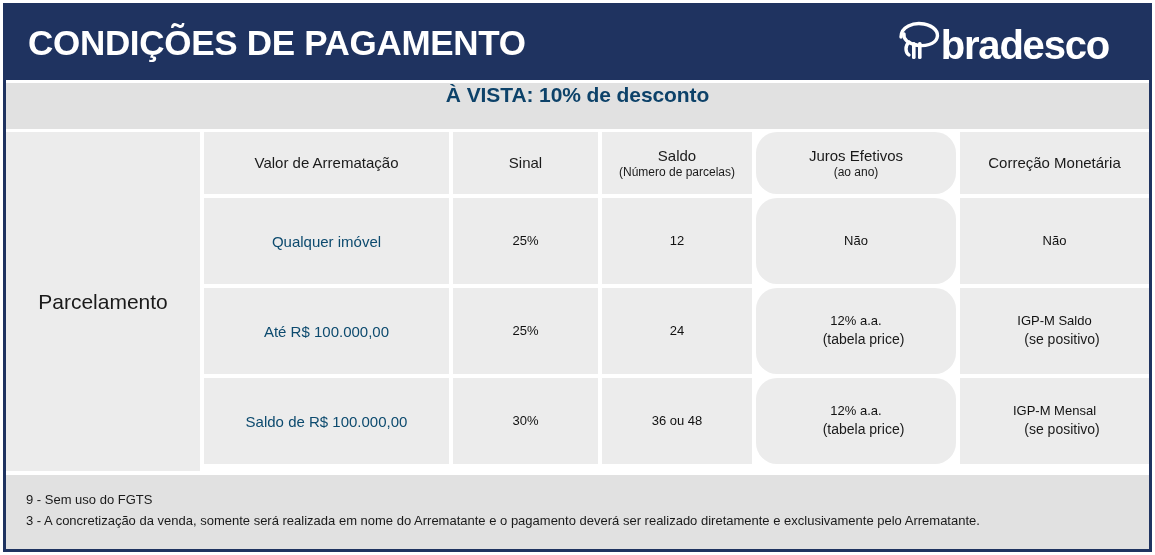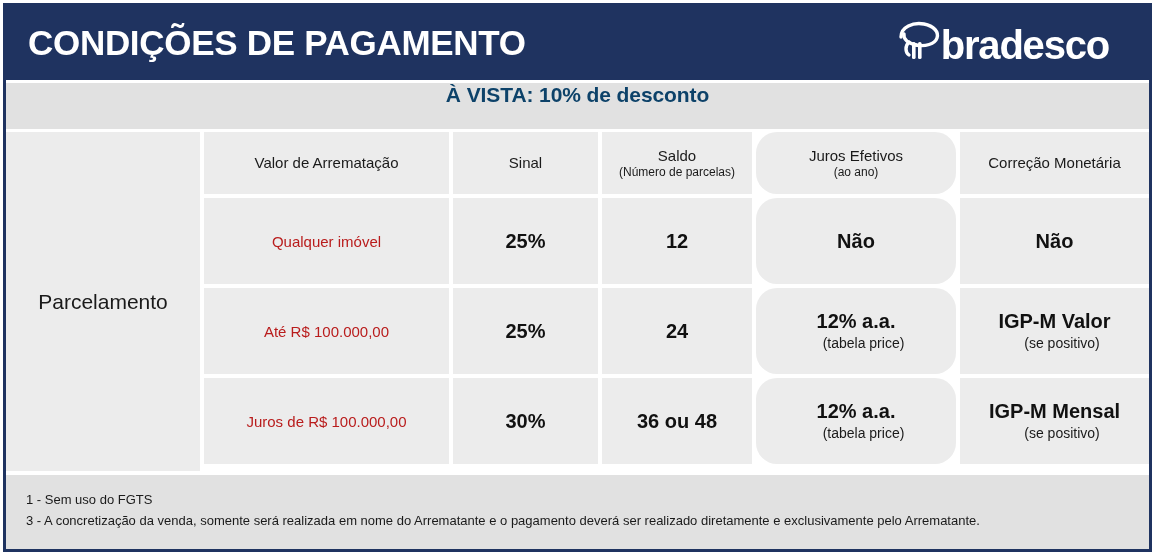--- a/index.html
+++ b/index.html
@@ -148,25 +148,25 @@
     line-height: 1.15;
   }
   .hd-sub {
     font-size: 12px;
     color: #1a1a1a;
     line-height: 1.2;
     margin-top: 1px;
   }
   .dt-plain {
     font-size: 15px;
-    color: #b91c1c;
+    color: #0c4a6e;
   }
   .dt-bold {
-    font-size: 20px;
-    font-weight: bold;
+    font-size: 13px;
+    font-weight: normal;
     color: #111111;
     line-height: 1.15;
   }
   .dt-sub {
     font-size: 14px;
     color: #1a1a1a;
     line-height: 1.2;
     margin-top: 2px;
     margin-left: 15px;
   }
@@ -268,28 +268,28 @@
             <span class="dt-bold">25%</span>
           </div>
           <div class="cell c3">
             <span class="dt-bold">24</span>
           </div>
           <div class="cell c4">
             <span class="dt-bold">12% a.a.</span>
             <span class="dt-sub">(tabela price)</span>
           </div>
           <div class="cell c5">
-            <span class="dt-bold">IGP-M Valor</span>
+            <span class="dt-bold">IGP-M Saldo</span>
             <span class="dt-sub">(se positivo)</span>
           </div>
         </div>
 
         <div class="grid-row data-row">
           <div class="cell c1">
-            <span class="dt-plain">Juros de R$ 100.000,00</span>
+            <span class="dt-plain">Saldo de R$ 100.000,00</span>
           </div>
           <div class="cell c2">
             <span class="dt-bold">30%</span>
           </div>
           <div class="cell c3">
             <span class="dt-bold">36 ou 48</span>
           </div>
           <div class="cell c4">
             <span class="dt-bold">12% a.a.</span>
             <span class="dt-sub">(tabela price)</span>
@@ -297,18 +297,18 @@
           <div class="cell c5">
             <span class="dt-bold">IGP-M Mensal</span>
             <span class="dt-sub">(se positivo)</span>
           </div>
         </div>
 
       </div>
     </div>
 
     <div class="footer">
-      <div class="footnote">1 - Sem uso do FGTS</div>
+      <div class="footnote">9 - Sem uso do FGTS</div>
       <div class="footnote">3 - A concretização da venda, somente será realizada em nome do Arrematante e o pagamento deverá ser realizado diretamente e exclusivamente pelo Arrematante.</div>
     </div>
 
   </div>
 </div>
 
 </body></html>

